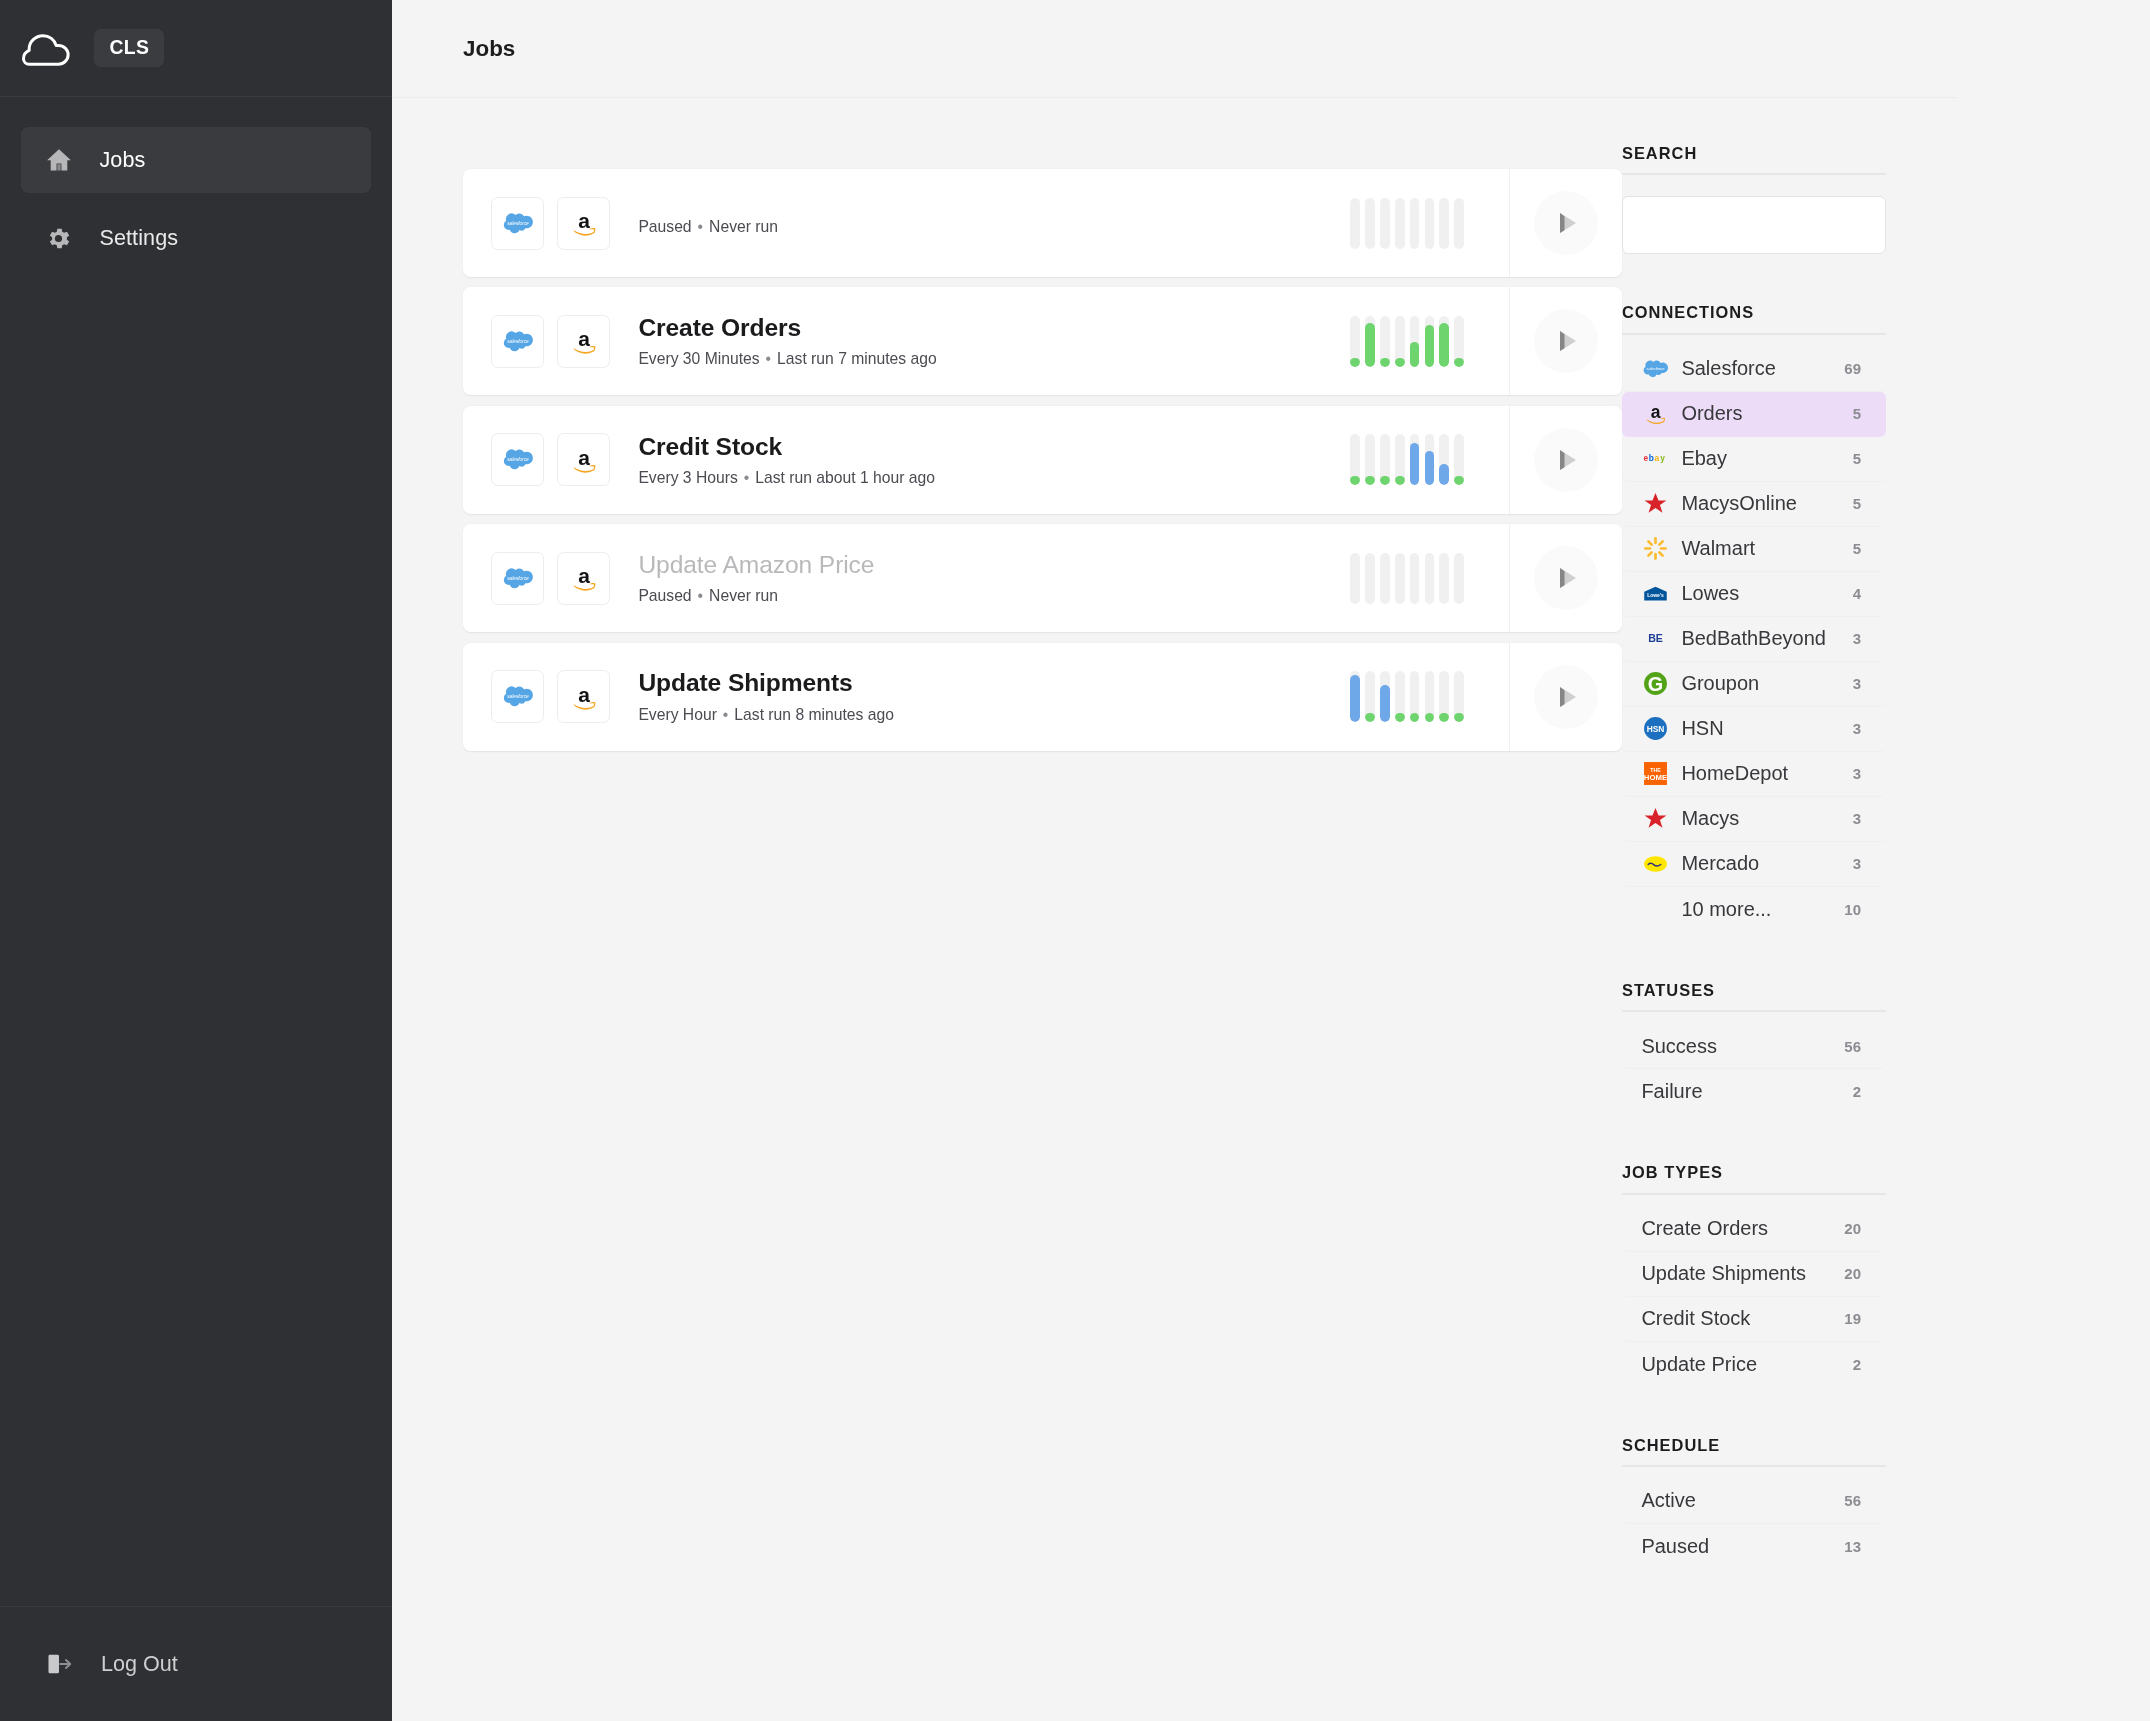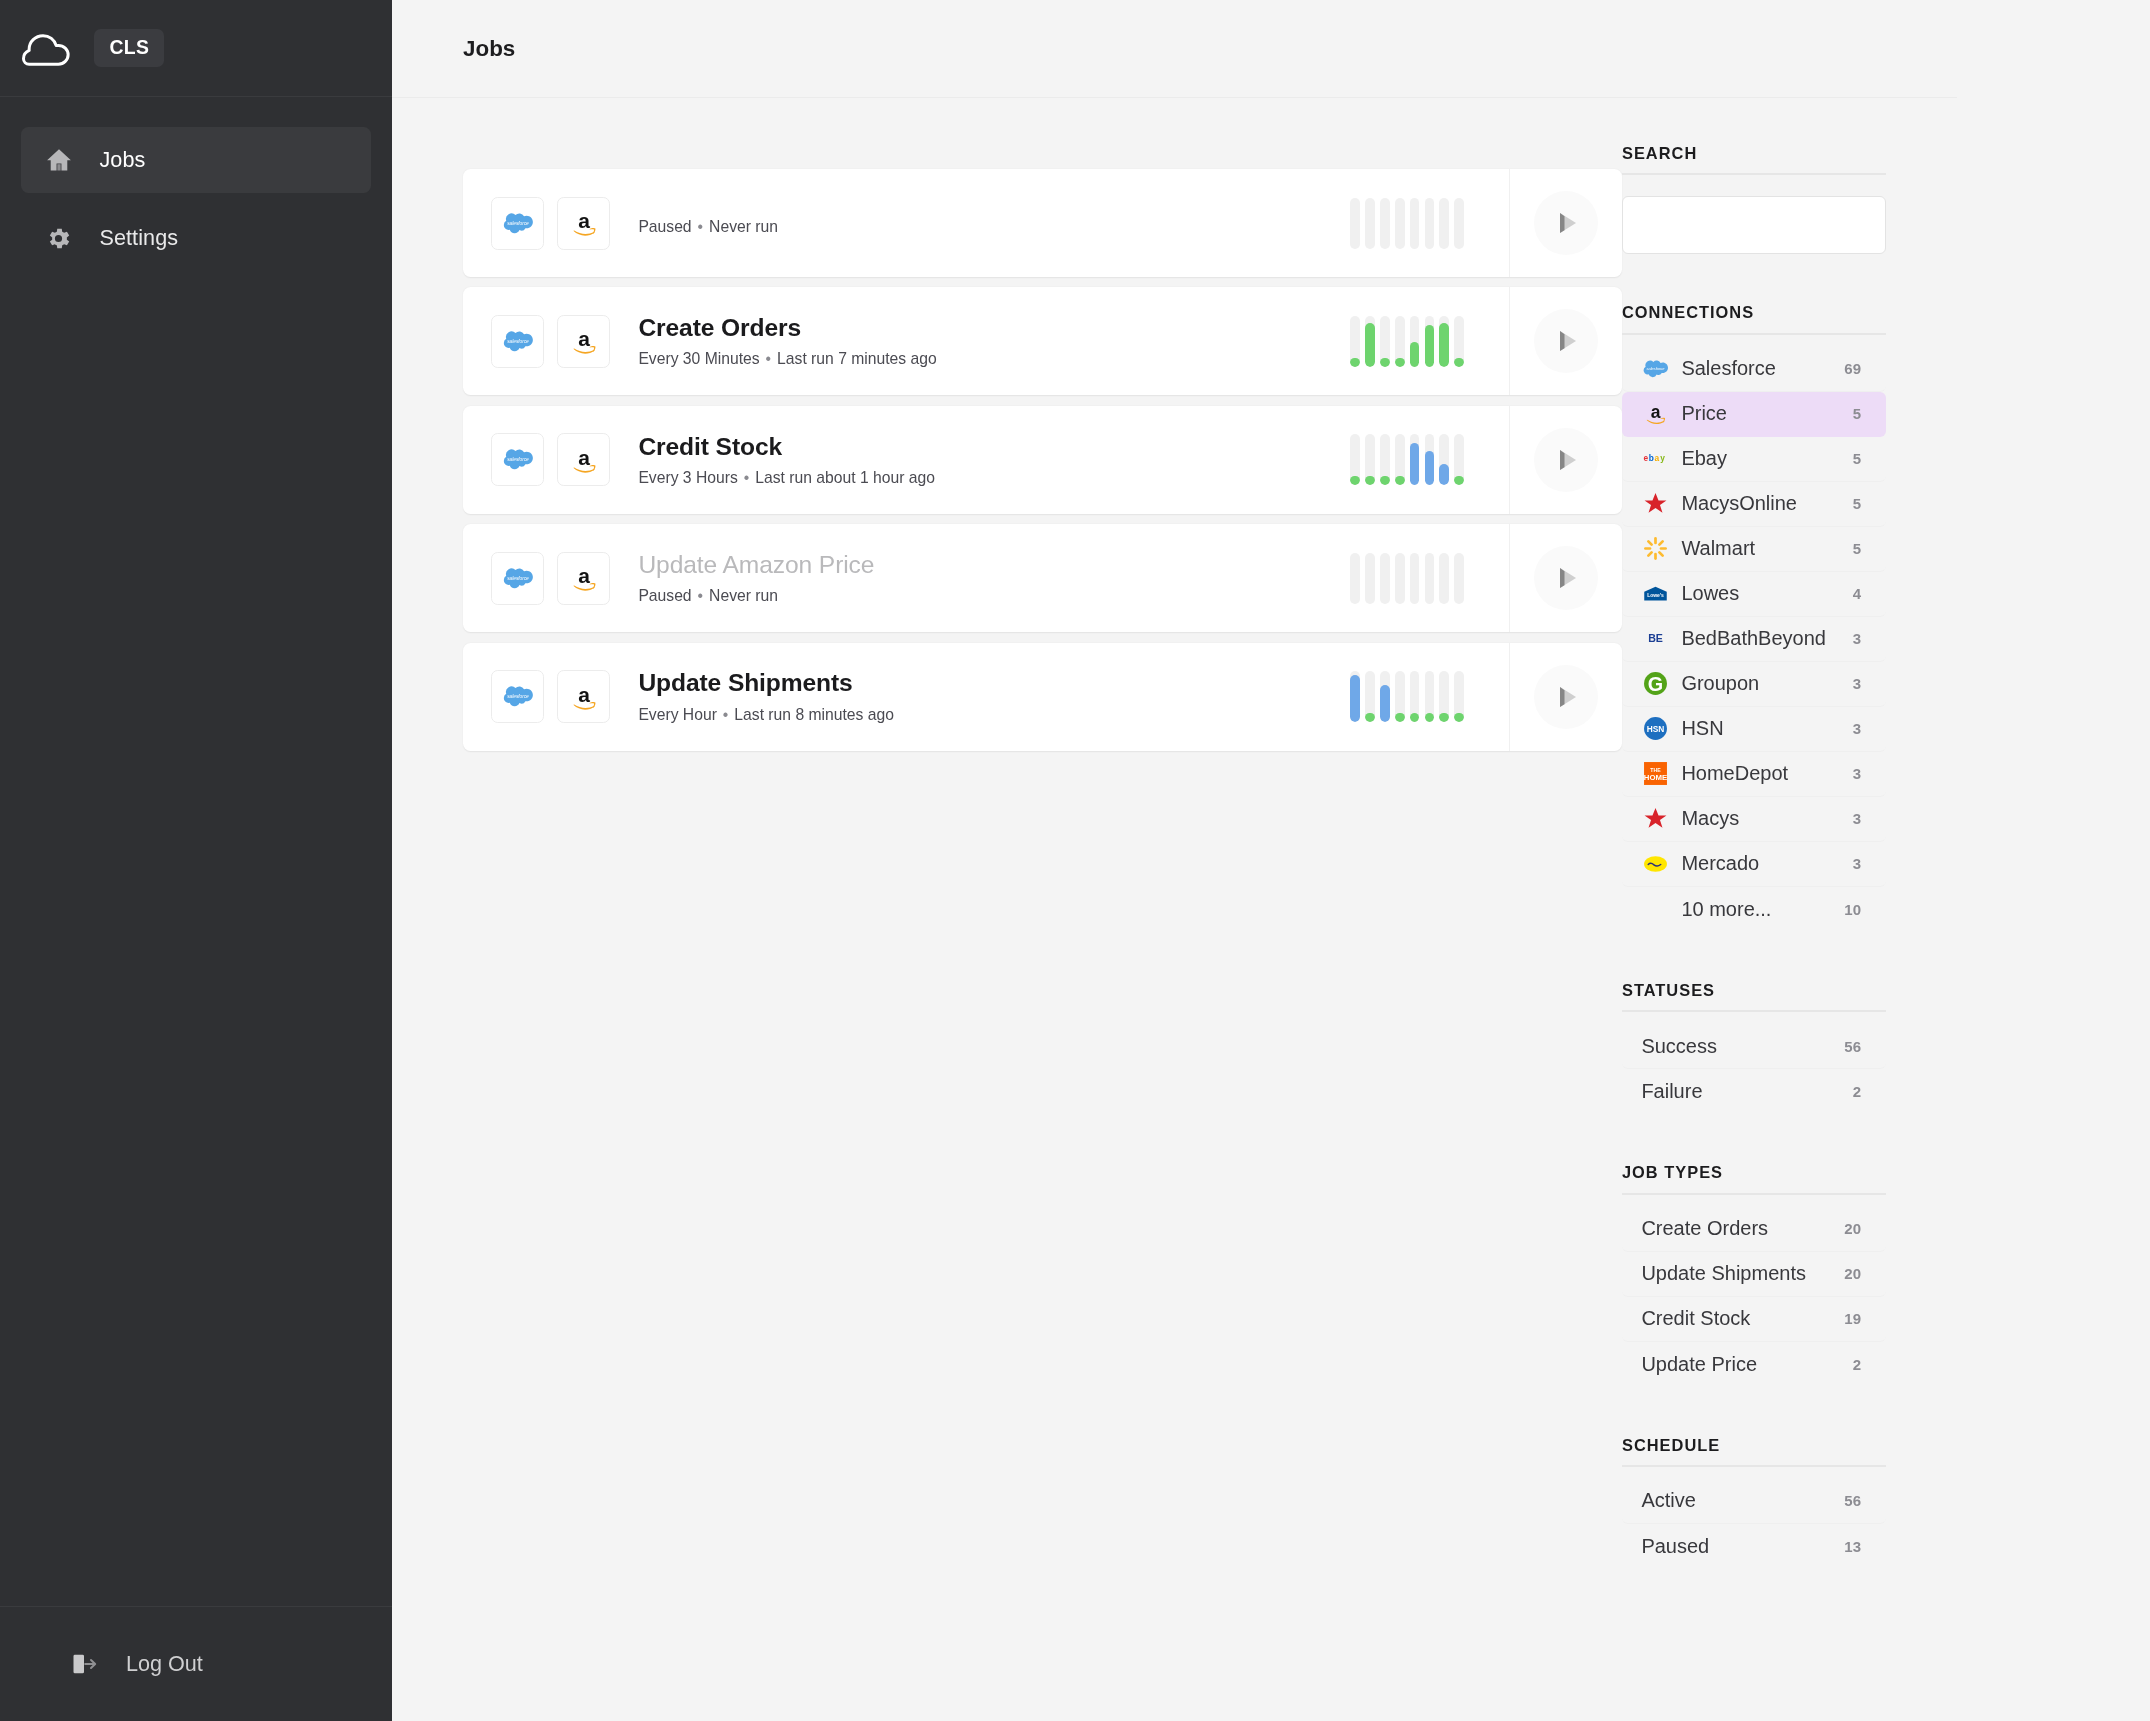--- a/index.html
+++ b/index.html
@@ -39,21 +39,21 @@
   .sb-item .sb-label { font-size: 21.6px; color: #e9e9ea; letter-spacing: 0.1px; }
   .sb-item.active .sb-label { color: #ffffff; }
   .sb-item + .sb-item { margin-top: 12px; }
   .sb-ico { width: 31px; height: 31px; display: flex; align-items: center; justify-content: center; }
   .sb-ico svg { display: block; }
 
   .sb-spacer { flex: 1 1 auto; }
   .sb-footer {
     border-top: 0.7px solid #3a3b3e;
     height: 115px; display: flex; align-items: center;
-    padding-left: 68px; gap: 27px; cursor: pointer;
+    padding-left: 43px; gap: 27px; cursor: pointer;
   }
   .sb-footer .sb-label { font-size: 21.6px; color: #cfcfd1; }
 
   
   .main {
     flex: 1 1 auto; height: 1721px; overflow: hidden;
     display: flex; flex-direction: column;
     background: #f4f4f4;
   }
   .topbar {
@@ -480,21 +480,21 @@
       <span class="fcount">69</span>
               </div>
               <div class="frow selected">
                 <span class="fico">
                   <svg width="25" height="25" viewBox="0 0 40 40">
                     <text x="20" y="27" font-family="Liberation Sans, sans-serif" font-size="28" font-weight="700" fill="#131313" text-anchor="middle">a</text>
                     <path d="M7 30c4.5 3.2 10 4.6 15 4.6 3.8 0 7.9-.9 11.5-2.9.6-.3 1.1.4.5.9-3.4 2.8-8.2 4.3-12.5 4.3-6 0-11.4-2.3-15.4-6.1-.3-.3 0-.8.4-.6z" fill="#f5a623"></path>
                     <path d="M33.2 28.7c-.6-.8-3.9-.4-5.4-.2-.4.1-.5-.3-.1-.6 2.6-1.9 6.9-1.3 7.4-.7.5.6-.1 4.9-2.6 7-.4.3-.8.1-.6-.3.6-1.5 2-4.5 1.3-5.2z" fill="#f5a623"></path>
                   </svg>
                 </span>
-      <span class="flabel">Price</span>
+      <span class="flabel">Orders</span>
       <span class="fcount">5</span>
               </div>
               <div class="frow">
                 <span class="fico">
                   <svg width="25" height="12.7" viewBox="0 0 48 24">
                     <text x="1" y="18" font-family="Liberation Sans, sans-serif" font-size="16" font-weight="700" fill="#e53238">e</text>
                     <text x="11" y="18" font-family="Liberation Sans, sans-serif" font-size="16" font-weight="700" fill="#0064d2">b</text>
                     <text x="22" y="18" font-family="Liberation Sans, sans-serif" font-size="16" font-weight="700" fill="#f5af02">a</text>
                     <text x="33" y="18" font-family="Liberation Sans, sans-serif" font-size="16" font-weight="700" fill="#86b817">y</text>
                   </svg>

